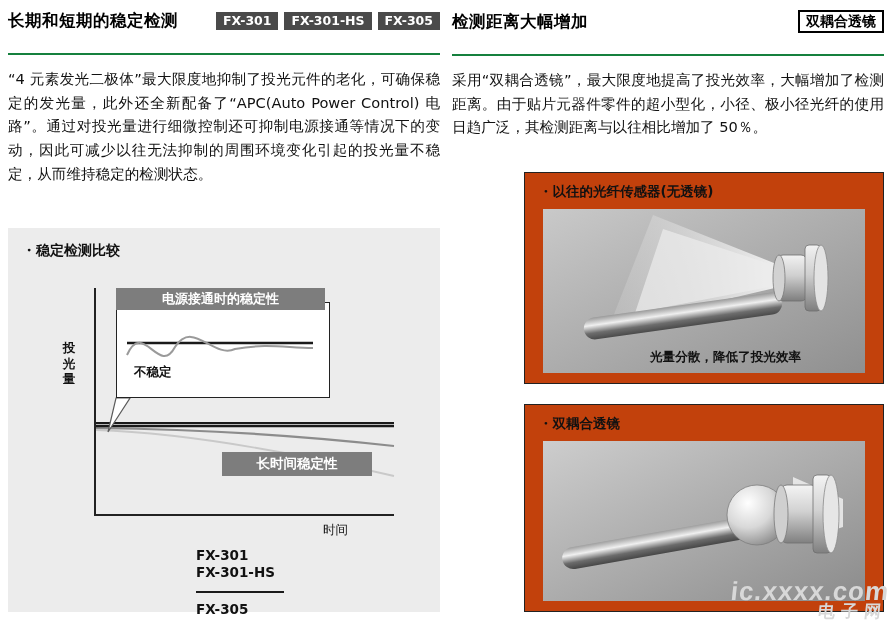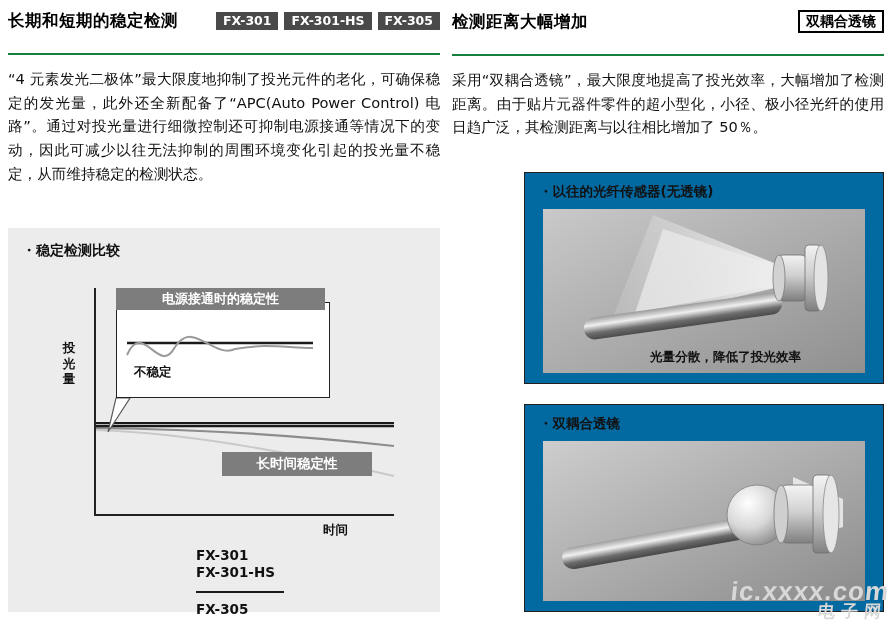--- a/index.html
+++ b/index.html
@@ -52,21 +52,21 @@
   }
 
   
   .chart-wrap { position: absolute; left: 30px; top: 52px; width: 380px; height: 260px; }
   .axis-v { position: absolute; left: 56px; top: 8px; width: 2px; height: 228px; background: #222; }
   .axis-h { position: absolute; left: 56px; top: 234px; width: 300px; height: 2px; background: #222; }
   .ylabel {
     position: absolute; left: 22px; top: 60px; width: 18px;
     font-size: 12.5px; font-weight: bold; color: #111; line-height: 1.25; text-align: center;
   }
-  .xlabel { position: absolute; left: 285px; top: 242px; font-size: 12.5px; font-weight: bold; color: #111; }
+  .xlabel { position: absolute; left: 285px; top: 242px; font-size: 12.5px; font-weight: normal; color: #111; }
 
   .inset {
     position: absolute; left: 78px; top: 22px; width: 214px; height: 96px;
     background: #fff; border: 1.5px solid #222;
   }
   .inset-title {
     position: absolute; left: 78px; top: 8px; width: 209px; height: 22px;
     background: #7d7d7d; color: #fff; font-size: 13px; font-weight: bold;
     display: flex; align-items: center; justify-content: center;
   }
@@ -81,21 +81,21 @@
 
   
   .legend { position: absolute; left: 188px; top: 318px; width: 230px; }
   .legend-row { display: flex; align-items: center; height: 17px; }
   .legend-line { width: 88px; height: 0; border-top-style: solid; margin-right: 10px; }
   .legend-text { font-size: 13.5px; font-weight: bold; color: #111; }
 
   
   .picbox {
     position: absolute; left: 524px; width: 360px;
-    border: 1.5px solid #222; background: #0369a1;
+    border: 1.5px solid #222; background: #c2410c;
   }
   #picbox-1 { top: 172px; height: 212px; }
   #picbox-2 { top: 404px; height: 208px; }
   .picbox-cap {
     position: absolute; left: 14px; top: 10px;
     font-size: 13.5px; font-weight: bold; color: #111;
   }
   .photo {
     position: absolute; left: 18px; top: 36px; right: 18px; bottom: 10px;
     overflow: hidden;

